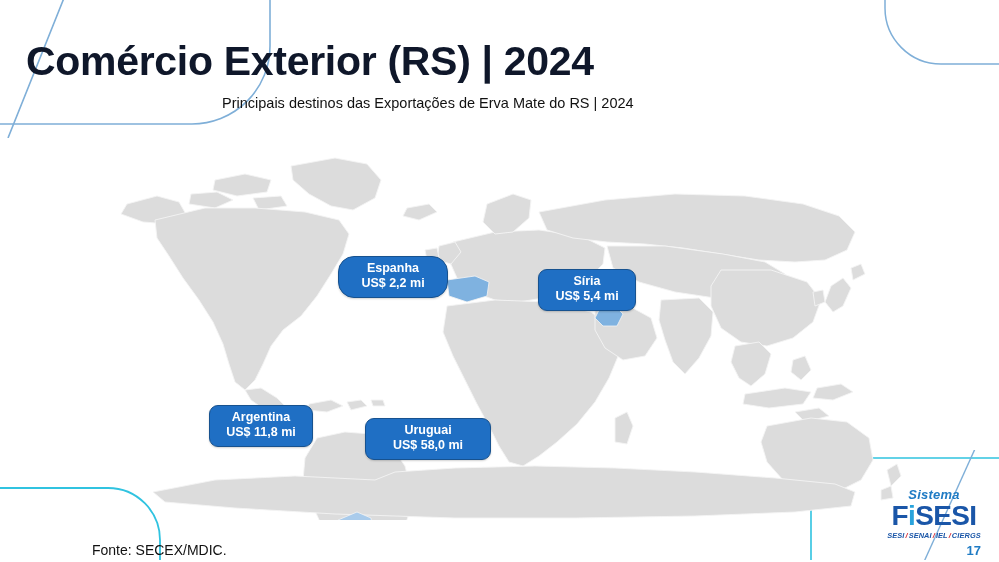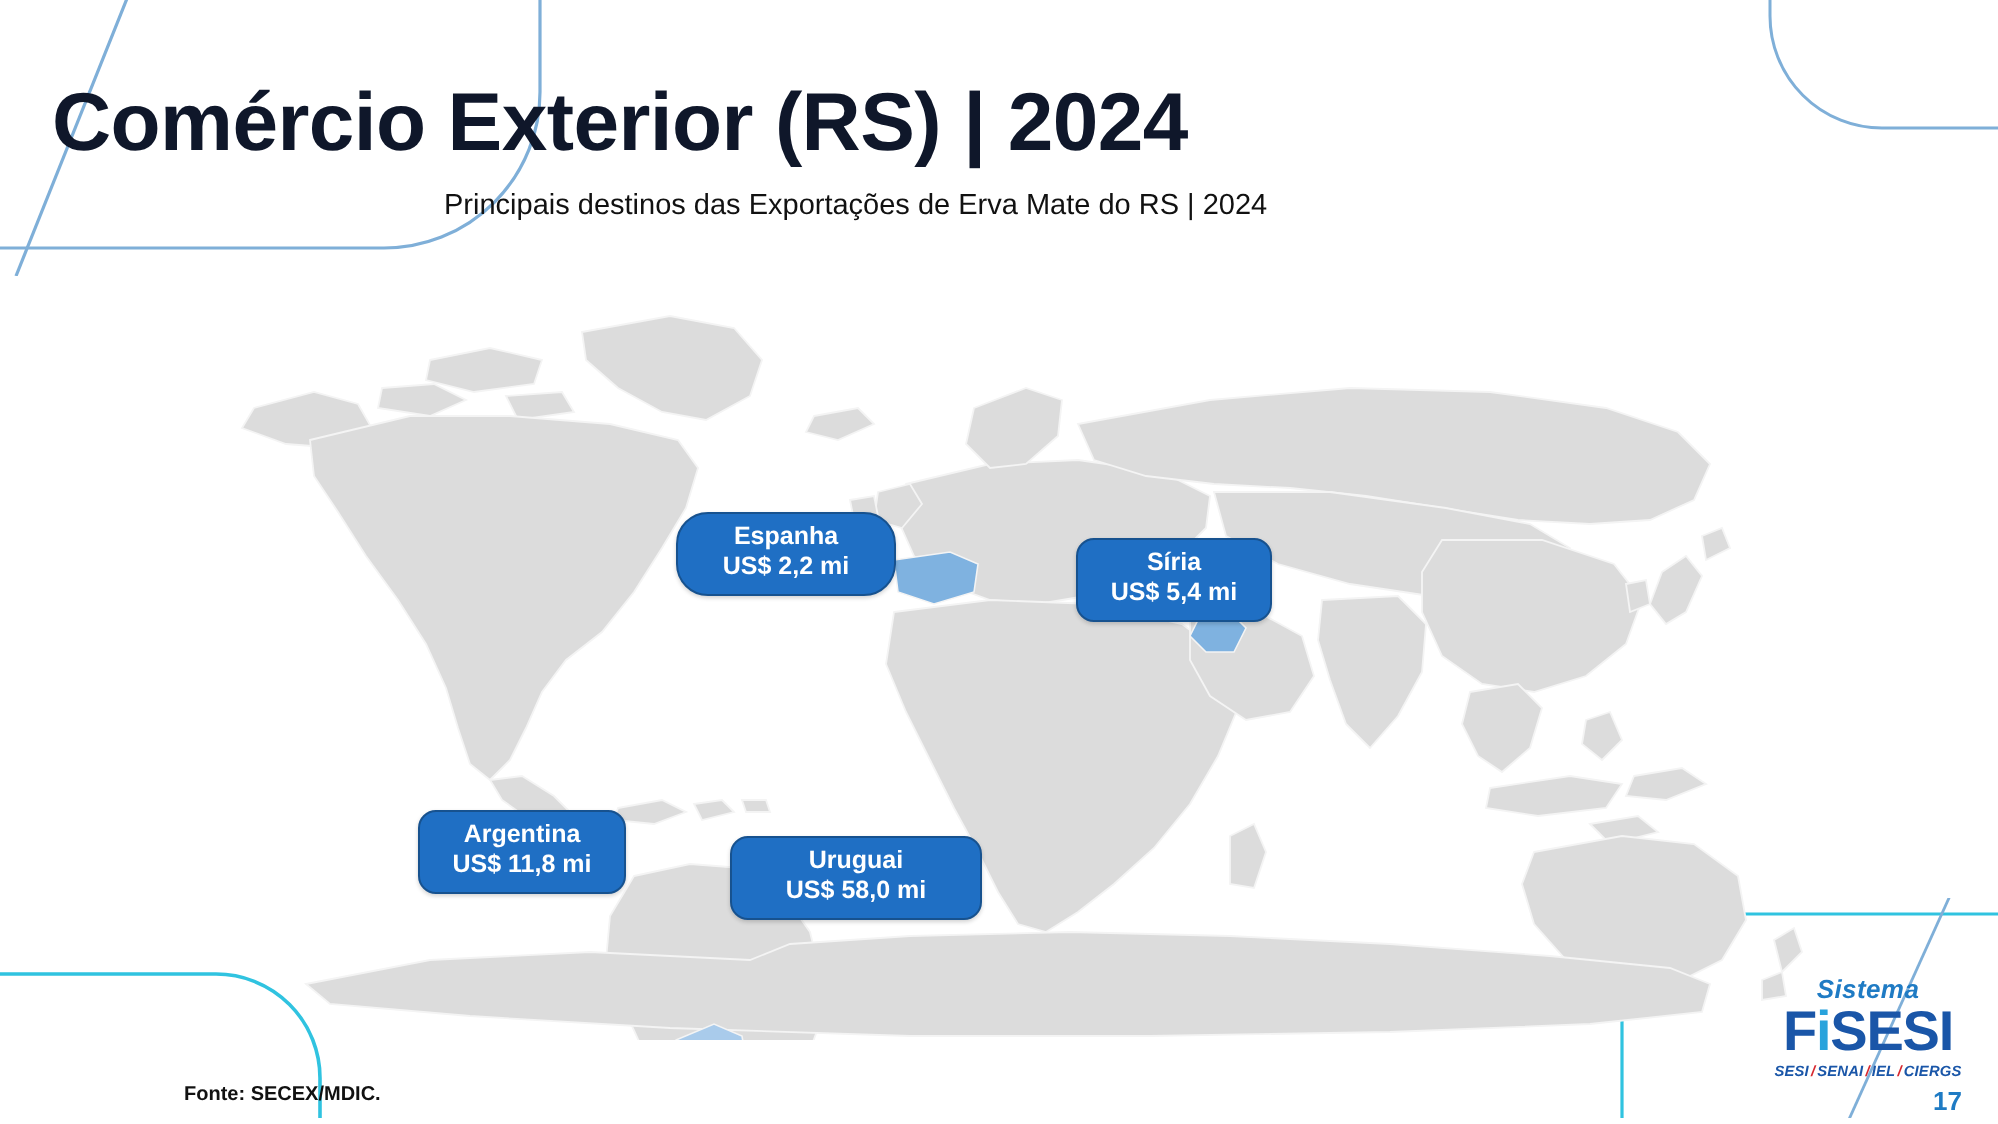--- a/index.html
+++ b/index.html
@@ -86,22 +86,22 @@
   #callout-espanha   { left: 338px; top: 256px; width: 110px; border-radius: 16px; }
   #callout-siria     { left: 538px; top: 269px; width: 98px; }
   #callout-argentina { left: 209px; top: 405px; width: 104px; }
   #callout-uruguai   { left: 365px; top: 418px; width: 126px; }
 
   
   #source-note {
     position: absolute;
     left: 92px;
     top: 542px;
-    font-size: 10px;
-    font-weight: bold;
+    font-size: 14px;
+    font-weight: normal;
     color: #111111;
     white-space: nowrap;
   }
   #page-number {
     position: absolute;
     right: 18px;
     top: 543px;
     font-size: 13px;
     font-weight: bold;
     color: #1F7BC4;

